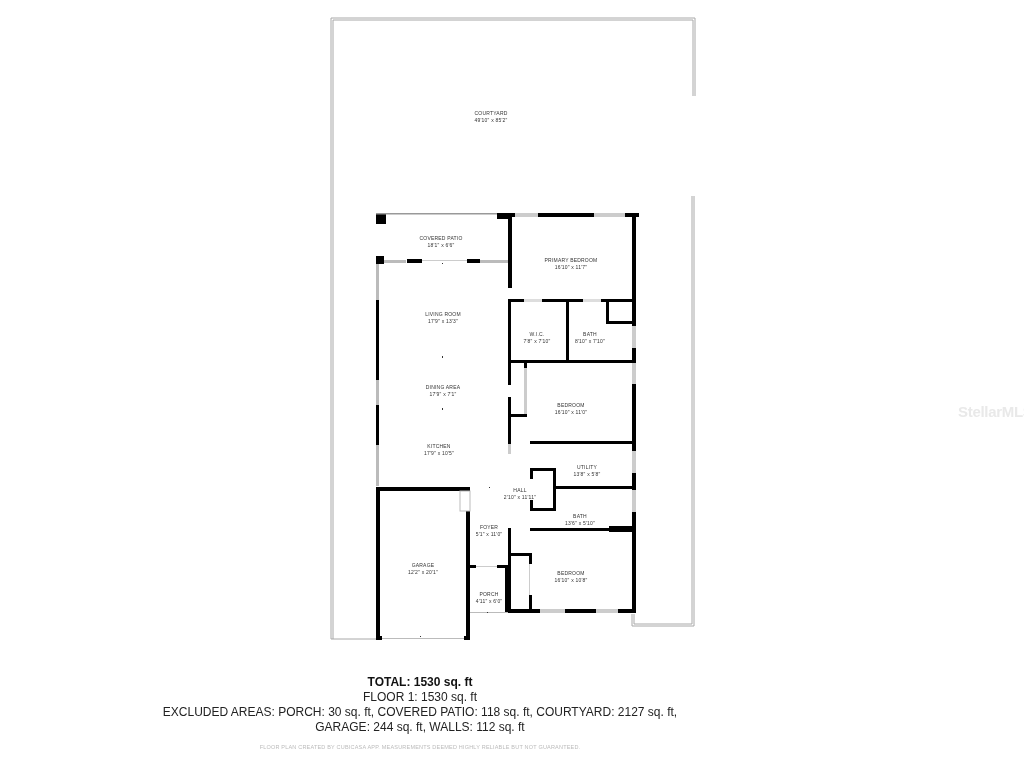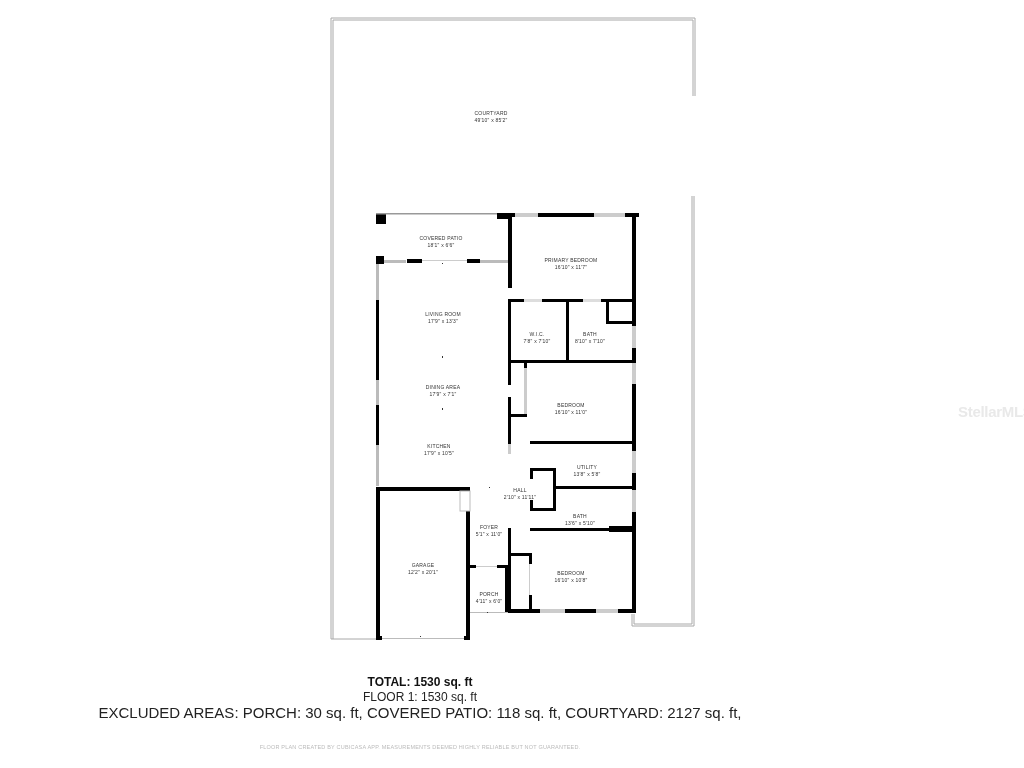--- a/index.html
+++ b/index.html
@@ -5,21 +5,21 @@
   html, body { margin: 0; padding: 0; background: #ffffff; }
   body { width: 1024px; height: 768px; position: relative; overflow: hidden;
          font-family: "Liberation Sans", "DejaVu Sans", sans-serif; color: #222; }
   .plan { position: absolute; left: 0; top: 0; width: 1024px; height: 768px; }
   .room-label { position: absolute; text-align: center; font-size: 5px; line-height: 7px;
                 color: #333; letter-spacing: 0.2px; white-space: nowrap; transform: translateX(-50%); }
   .room-label .dim { display: block; }
   .summary { position: absolute; left: 0; width: 840px; text-align: center; }
   .total { top: 675px; font-size: 12px; font-weight: bold; color: #111; }
   .floor { top: 690px; font-size: 12px; color: #222; }
-  .excluded { top: 705px; font-size: 15px; color: #222; line-height: 15px; }
+  .excluded { top: 705px; font-size: 12px; color: #222; line-height: 15px; }
   .disclaimer { top: 744px; font-size: 5.5px; color: #bbb; letter-spacing: 0.2px; }
   .watermark { position: absolute; left: 958px; top: 403px; font-size: 15px; color: #e9e9e9;
                font-weight: bold; letter-spacing: -0.3px; }
 </style>
 </head>
 <body>
 
 <svg class="plan" width="1024" height="768" viewBox="0 0 1024 768">
 
   <g fill="none" stroke="#a8a8a8" stroke-width="1">
@@ -199,14 +199,15 @@
   <span>PORCH</span>
   <span class="dim">4'11" x 6'0"</span>
 </div>
 
 <div class="watermark">StellarMLS</div>
 
 <div class="summary total">TOTAL: 1530 sq. ft</div>
 <div class="summary floor">FLOOR 1: 1530 sq. ft</div>
 <div class="summary excluded">
   <div>EXCLUDED AREAS: PORCH: 30 sq. ft, COVERED PATIO: 118 sq. ft, COURTYARD: 2127 sq. ft,</div>
+  <div>GARAGE: 244 sq. ft, WALLS: 112 sq. ft</div>
 </div>
 <div class="summary disclaimer">FLOOR PLAN CREATED BY CUBICASA APP. MEASUREMENTS DEEMED HIGHLY RELIABLE BUT NOT GUARANTEED.</div>
 
 </body></html>

